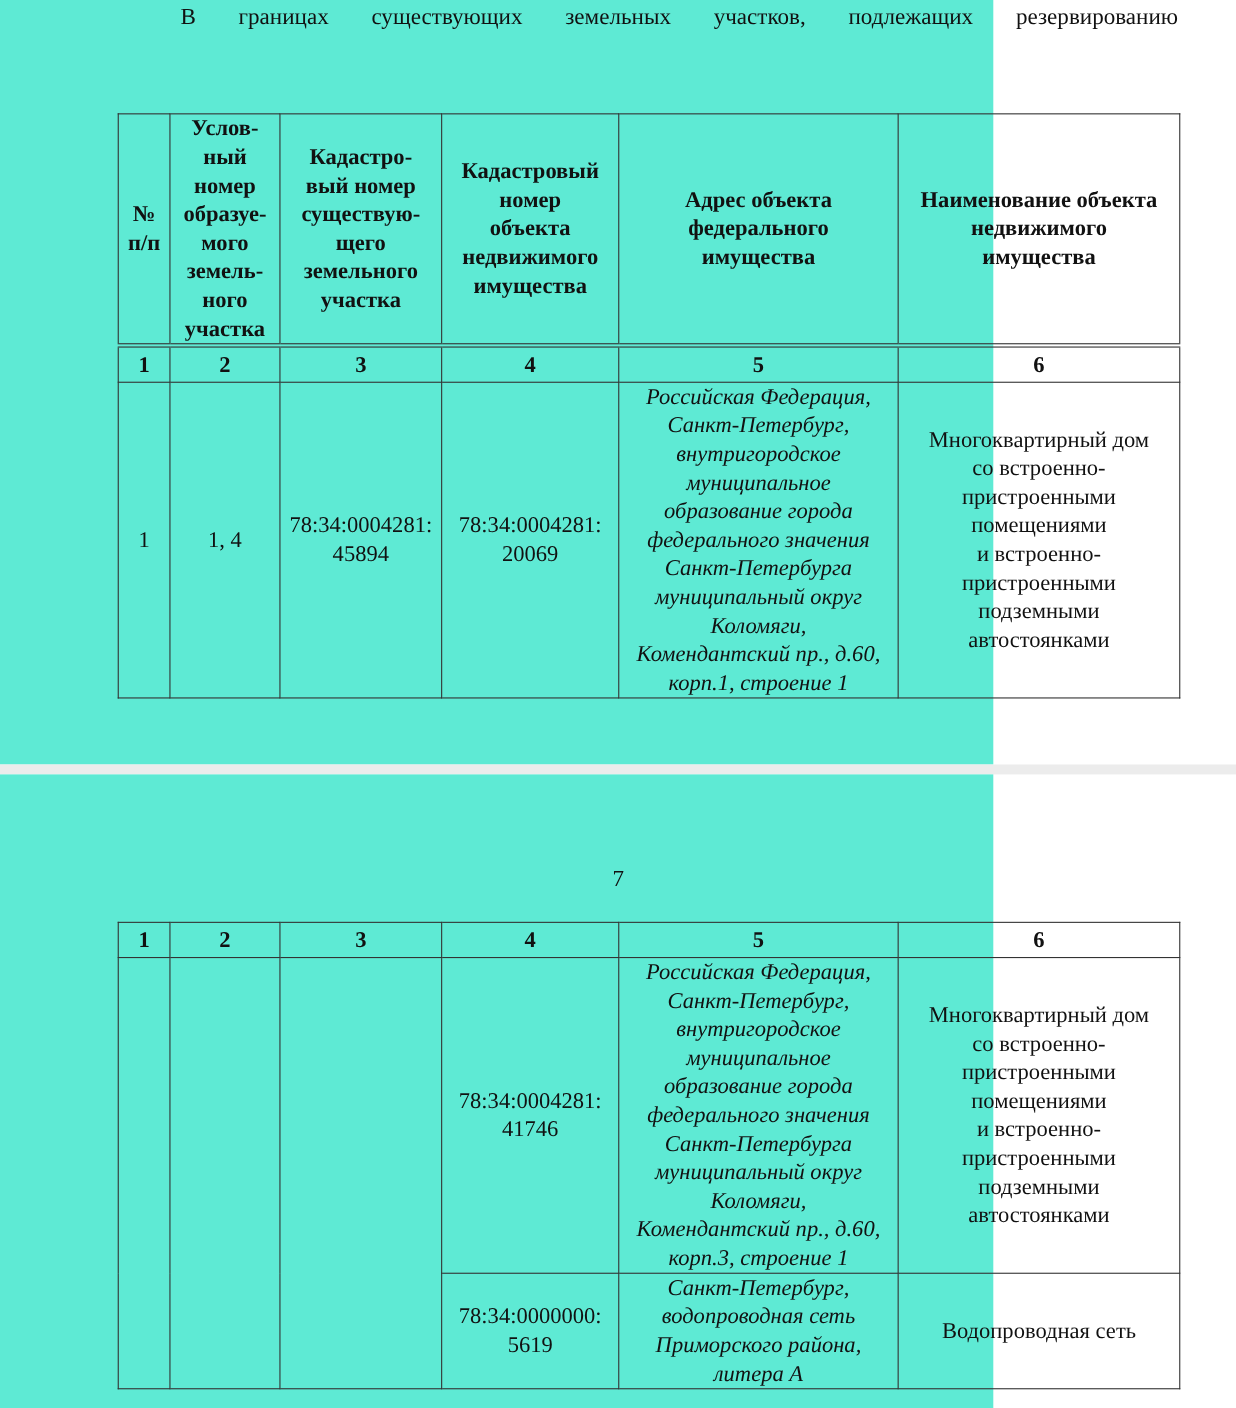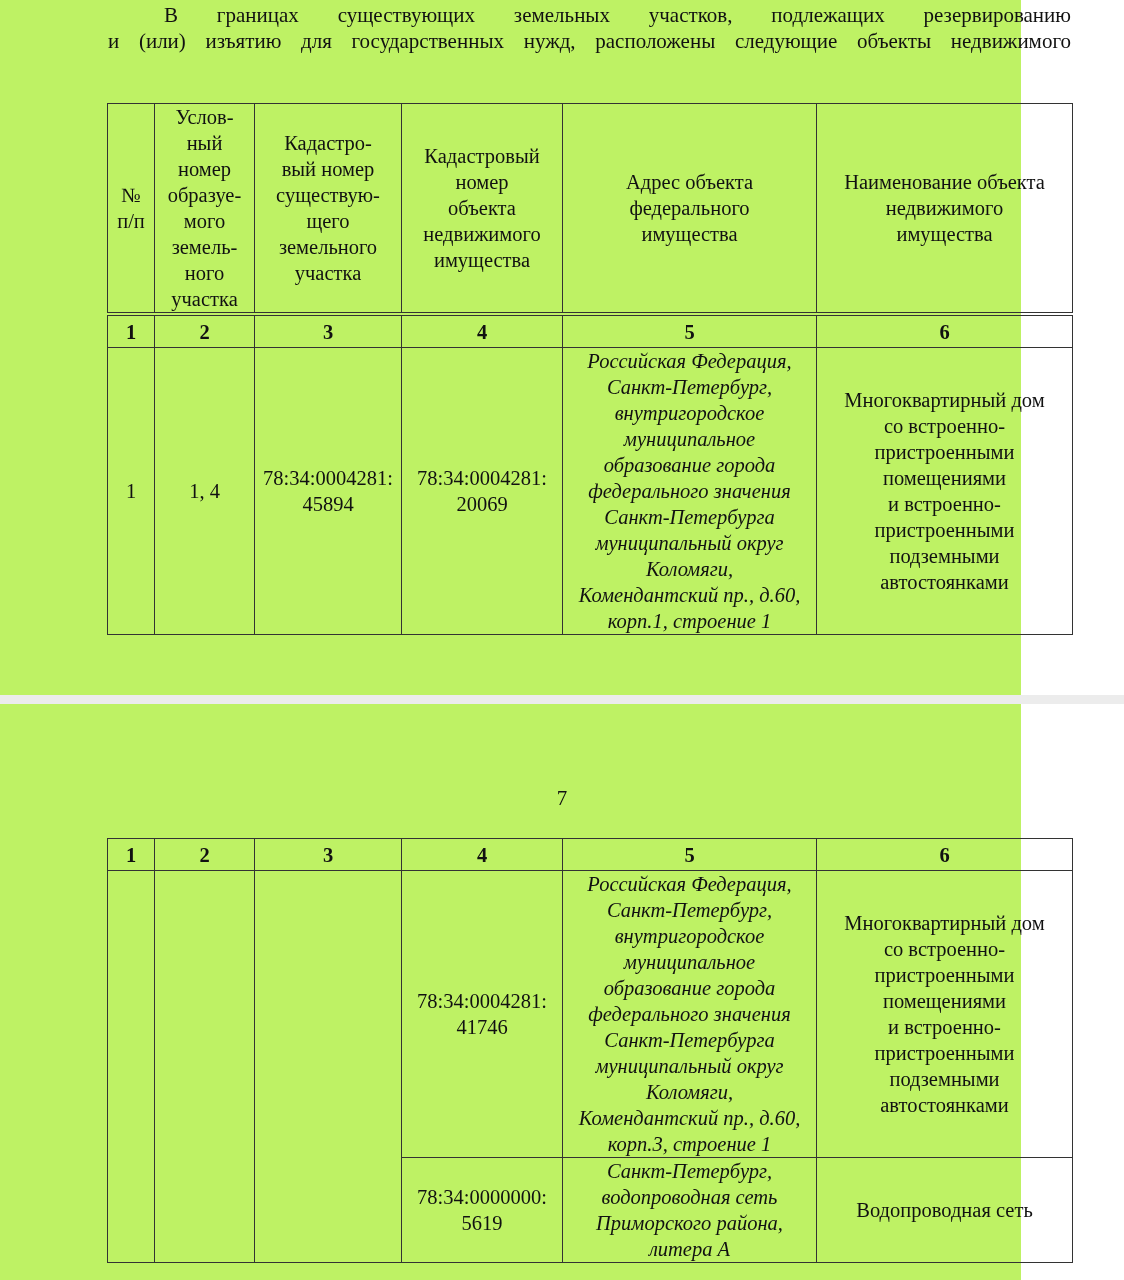--- a/index.html
+++ b/index.html
@@ -2,21 +2,21 @@
 <html><head>
 <meta charset="utf-8">
 <style>
   html, body { margin: 0; padding: 0; }
   body {
     width: 1124px; height: 1280px; overflow: hidden;
     background: #ffffff; position: relative;
     font-family: "Liberation Serif", "DejaVu Serif", serif;
     color: #111111;
   }
-  .page { position: absolute; left: 0; width: 1021px; background: #bef264; }
+  .page { position: absolute; left: 0; width: 903px; background: #5eead4; }
   .page-1 { top: 0; height: 695px; }
   .page-gap { position: absolute; left: 0; top: 695px; width: 1124px; height: 9px; background: #ececec; }
   .page-2 { top: 704px; height: 576px; }
 
   .intro {
     position: absolute; left: 108px; top: 2px; width: 963px;
     font-size: 21px; line-height: 26px; text-align: justify;
     text-align-last: left; text-indent: 56px;
   }
   .intro .line { display: block; text-align: justify; text-align-last: justify; text-indent: 0; }
@@ -27,41 +27,40 @@
     position: absolute; left: 107px; border-collapse: collapse;
     table-layout: fixed; width: 965px;
   }
   table.tbl td {
     border: 1.5px solid #333; padding: 0 2px; text-align: center;
     vertical-align: middle; font-size: 20.5px; line-height: 26px;
     word-wrap: break-word;
   }
   .t1 { top: 103px; }
   .t2 { top: 134px; }
-  .hdr td { font-weight: normal; height: 206px; line-height: 26px; font-size: 20px; }
+  .hdr td { font-weight: bold; height: 206px; line-height: 26px; font-size: 20px; }
   .numrow td { font-weight: bold; height: 31px; line-height: 30px; font-size: 21px; }
   .t1 .numrow td { border-top: 4px double #333; }
   .row-main td { height: 284px; }
   .t2 .row-a td { height: 284px; }
   .t2 .row-b td { height: 104px; }
   .addr { line-height: 26px; font-style: italic; }
   .name { line-height: 26px; }
   .page-num {
     position: absolute; left: 0; width: 1124px; top: 82px; text-align: center;
     font-size: 21px; line-height: 24px;
   }
   .pre { white-space: pre-line; }
 </style>
 </head>
 <body>
 
 <div class="page page-1">
   <div class="intro">
     <span class="line first">В границах существующих земельных участков, подлежащих резервированию</span>
-    <span class="line">и (или) изъятию для государственных нужд, расположены следующие объекты недвижимого</span>
   </div>
 
   <table class="tbl t1">
     <colgroup>
       <col style="width:47px">
         <col style="width:100px">
         <col style="width:147px">
       <col style="width:161px">
         <col style="width:254px">
         <col style="width:256px">

